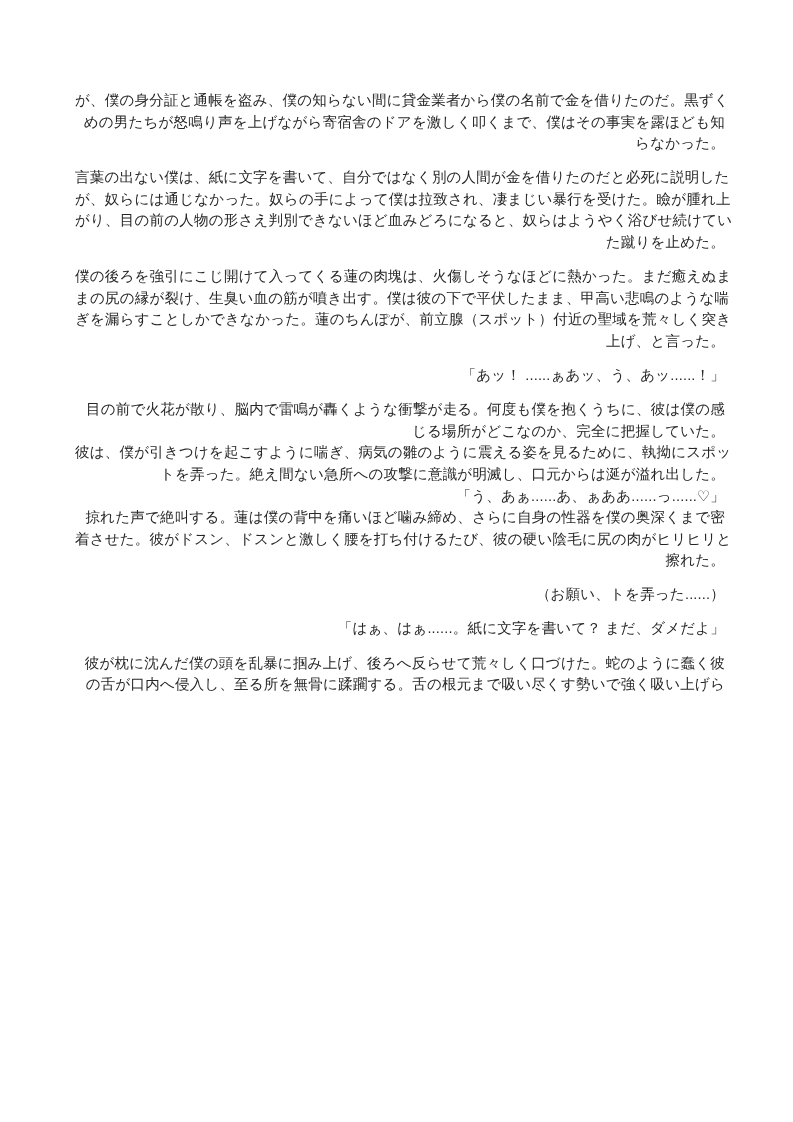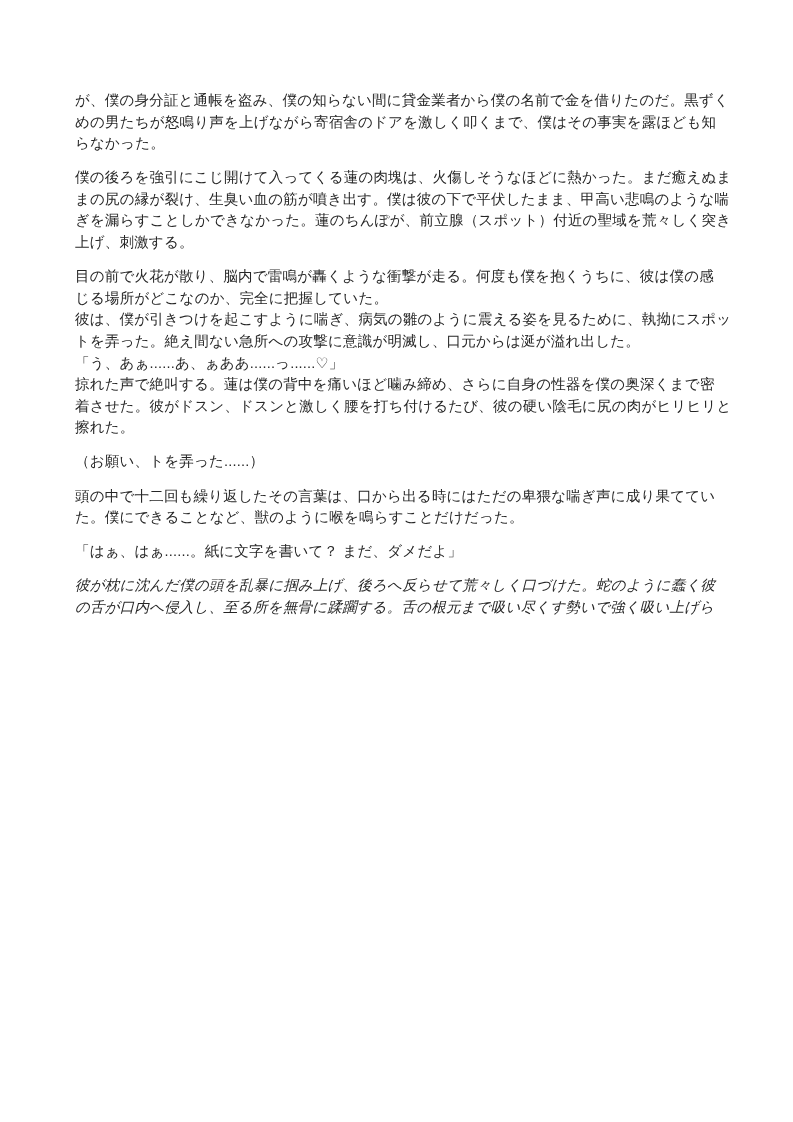--- a/index.html
+++ b/index.html
@@ -21,48 +21,50 @@
     top: 90px;
     width: 650px;
     color: #262626;
   }
   .page-text p {
     margin: 0 0 12.5px 0;
     font-size: 14.5px;
     line-height: 21.6px;
     white-space: pre;
     letter-spacing: 0.2px;
-    text-align: left;
+    text-align: right;
   }
   .page-text p:last-child {
     margin-bottom: 0;
-    font-style: italic;
   }
 </style>
 </head>
 <body>
 
 <div class="doc-page">
   <div class="page-text">
 
   <p>が、僕の身分証と通帳を盗み、僕の知らない間に貸金業者から僕の名前で金を借りたのだ。黒ずく
 めの男たちが怒鳴り声を上げながら寄宿舎のドアを激しく叩くまで、僕はその事実を露ほども知
 らなかった。</p>
+      <p>言葉の出ない僕は、紙に文字を書いて、自分ではなく別の人間が金を借りたのだと必死に説明した
+が、奴らには通じなかった。奴らの手によって僕は拉致され、凄まじい暴行を受けた。瞼が腫れ上
+がり、目の前の人物の形さえ判別できないほど血みどろになると、奴らはようやく浴びせ続けてい
+た蹴りを止めた。</p>
       <p>僕の後ろを強引にこじ開けて入ってくる蓮の肉塊は、火傷しそうなほどに熱かった。まだ癒えぬま
 まの尻の縁が裂け、生臭い血の筋が噴き出す。僕は彼の下で平伏したまま、甲高い悲鳴のような喘
 ぎを漏らすことしかできなかった。蓮のちんぽが、前立腺（スポット）付近の聖域を荒々しく突き
-上げ、刺激する。</p>
+上げ、と言った。</p>
+      <p>「あッ！ ......ぁあッ、う、あッ......！」</p>
       <p>目の前で火花が散り、脳内で雷鳴が轟くような衝撃が走る。何度も僕を抱くうちに、彼は僕の感
 じる場所がどこなのか、完全に把握していた。
 彼は、僕が引きつけを起こすように喘ぎ、病気の雛のように震える姿を見るために、執拗にスポッ
 トを弄った。絶え間ない急所への攻撃に意識が明滅し、口元からは涎が溢れ出した。
 「う、あぁ......あ、ぁああ......っ......♡」
 掠れた声で絶叫する。蓮は僕の背中を痛いほど噛み締め、さらに自身の性器を僕の奥深くまで密
 着させた。彼がドスン、ドスンと激しく腰を打ち付けるたび、彼の硬い陰毛に尻の肉がヒリヒリと
 擦れた。</p>
       <p>（お願い、トを弄った......）</p>
-      <p>頭の中で十二回も繰り返したその言葉は、口から出る時にはただの卑猥な喘ぎ声に成り果ててい
-た。僕にできることなど、獣のように喉を鳴らすことだけだった。</p>
       <p>「はぁ、はぁ......。紙に文字を書いて？ まだ、ダメだよ」</p>
       <p>彼が枕に沈んだ僕の頭を乱暴に掴み上げ、後ろへ反らせて荒々しく口づけた。蛇のように蠢く彼
 の舌が口内へ侵入し、至る所を無骨に蹂躙する。舌の根元まで吸い尽くす勢いで強く吸い上げら</p>
     </div>
 </div>
 
 </body></html>

